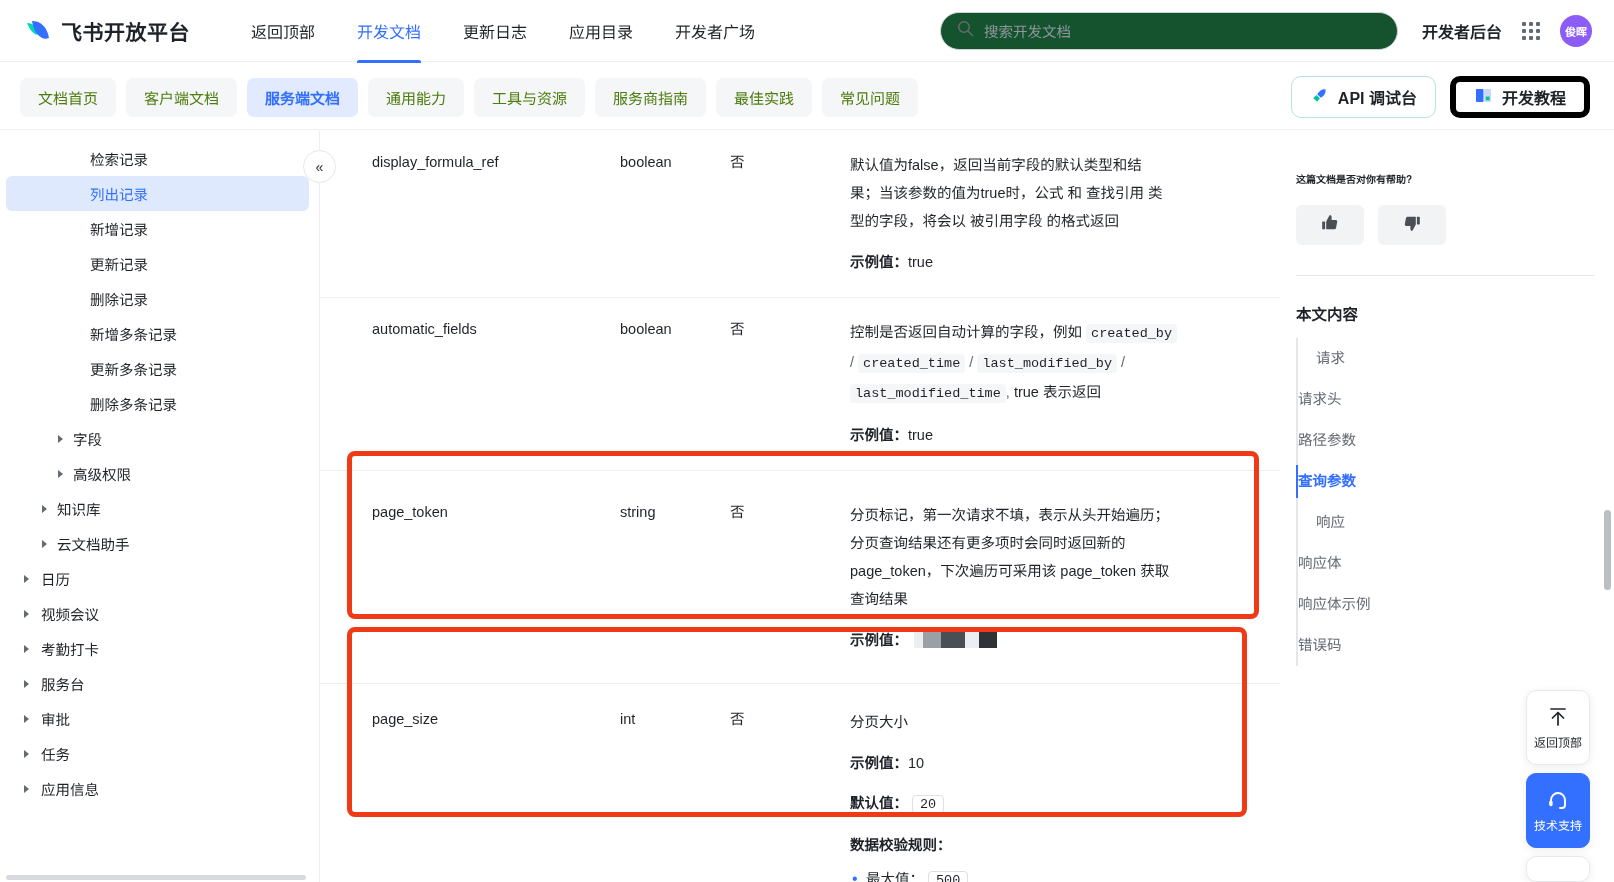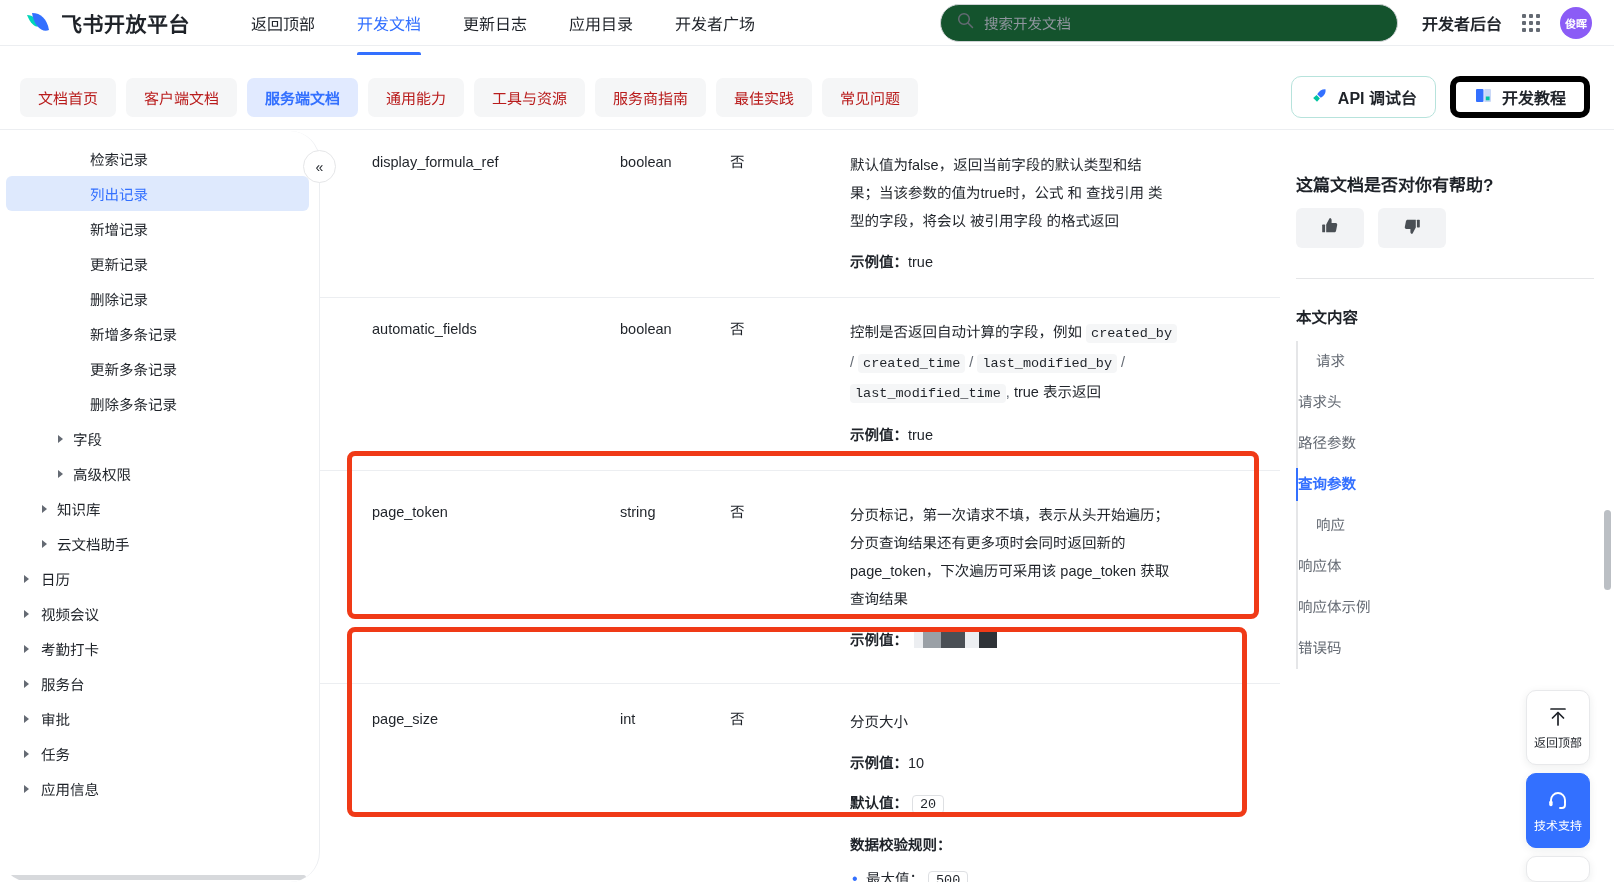--- a/index.html
+++ b/index.html
@@ -9,21 +9,21 @@
     overflow: hidden;
     font-family: "Liberation Sans", "DejaVu Sans", sans-serif;
     background: #ffffff;
     color: #1f2329;
     -webkit-font-smoothing: antialiased;
   }
   .page { position: relative; width: 1614px; height: 882px; overflow: hidden; }
 
   
   .topbar {
-    position: absolute; top: 0; left: 0; width: 1614px; height: 46px;
+    position: absolute; top: 0; left: 0; width: 1614px; height: 62px;
     background: #fff; border-bottom: 1px solid #eceef1;
     display: flex; align-items: center;
   }
   .brand { display: flex; align-items: center; gap: 9px; margin-left: 24px; }
   .brand-logo { width: 28px; height: 28px; position: relative; }
   .brand-name { font-size: 21px; font-weight: 700; letter-spacing: .5px; color: #1f2329; }
 
   .mainnav { display: flex; align-items: center; margin-left: 40px; height: 65px; }
   .mainnav a {
     position: relative; font-size: 16px; color: #1f2329; text-decoration: none;
@@ -60,38 +60,38 @@
   }
 
   
   .subbar {
     position: absolute; top: 65px; left: 0; width: 1614px; height: 65px;
     background: #fff; border-bottom: 1px solid #eceef1;
     display: flex; align-items: center;
   }
   .subtabs { display: flex; align-items: center; gap: 10px; margin-left: 20px; }
   .subtab {
-    font-size: 15px; color: #b91c1c; background: #f5f6f7;
+    font-size: 15px; color: #4d7c0f; background: #f5f6f7;
     border-radius: 7px; padding: 9px 18px; white-space: nowrap; cursor: pointer;
   }
   .subtab.active { background: #e1eaff; color: #3370ff; font-weight: 600; }
   .subactions { margin-left: auto; display: flex; align-items: center; gap: 14px; margin-right: 24px; }
   .pill {
     display: flex; align-items: center; gap: 9px;
     height: 42px; padding: 0 18px; border-radius: 10px; font-size: 16px;
     font-weight: 600; color: #1f2329; cursor: pointer; background: #fff;
   }
   .pill.teal { border: 1px solid #b7e3dc; }
   .pill.blue { border: 6px solid #000000; }
 
   
   .sidebar {
     position: absolute; top: 131px; left: 0; width: 320px; height: 751px;
     background: #fff; border-right: 1px solid #eceef1;
-    overflow: hidden; padding-top: 10px; border-radius: 30px;
+    overflow: hidden; padding-top: 10px;
   }
   .side-item {
     height: 35px; display: flex; align-items: center;
     font-size: 14.5px; color: #1f2329; cursor: pointer;
     margin: 0 10px 0 6px; border-radius: 6px; padding-left: 8px; white-space: nowrap;
   }
   .side-item.lvl3 { padding-left: 84px; }
   .side-item.lvl2 { padding-left: 52px; }
   .side-item.lvl1 { padding-left: 18px; }
   .side-item.active { background: #dee9fd; color: #3370ff; }
@@ -150,21 +150,21 @@
     pointer-events: none; z-index: 15;
   }
   #annot-page-token { left: 347px; top: 451px; width: 912px; height: 168px; }
   #annot-page-size  { left: 347px; top: 627px; width: 900px; height: 190px; }
 
   
   .rightpanel {
     position: absolute; top: 131px; left: 1280px; width: 334px; height: 751px;
     background: #fff; padding: 40px 0 0 16px; overflow: hidden;
   }
-  .help-q { font-size: 17px; font-weight: 700; color: #1f2329; margin-bottom: 12px; }
+  .help-q { font-size: 10px; font-weight: 700; color: #1f2329; margin-bottom: 19px; }
   .thumbs { display: flex; gap: 14px; }
   .thumb {
     width: 68px; height: 40px; background: #f2f3f5; border-radius: 6px;
     display: flex; align-items: center; justify-content: center; cursor: pointer;
   }
   .rp-divider { height: 1px; background: #e5e6e8; margin: 30px 20px 0 0; }
   .toc-title { font-size: 15.5px; font-weight: 700; color: #1f2329; margin-top: 26px; margin-bottom: 14px; }
   .toc { position: relative; border-left: 2px solid #e5e6e8; }
   .toc-item {
     font-size: 14.5px; color: #646a73; line-height: 41px; height: 41px;

